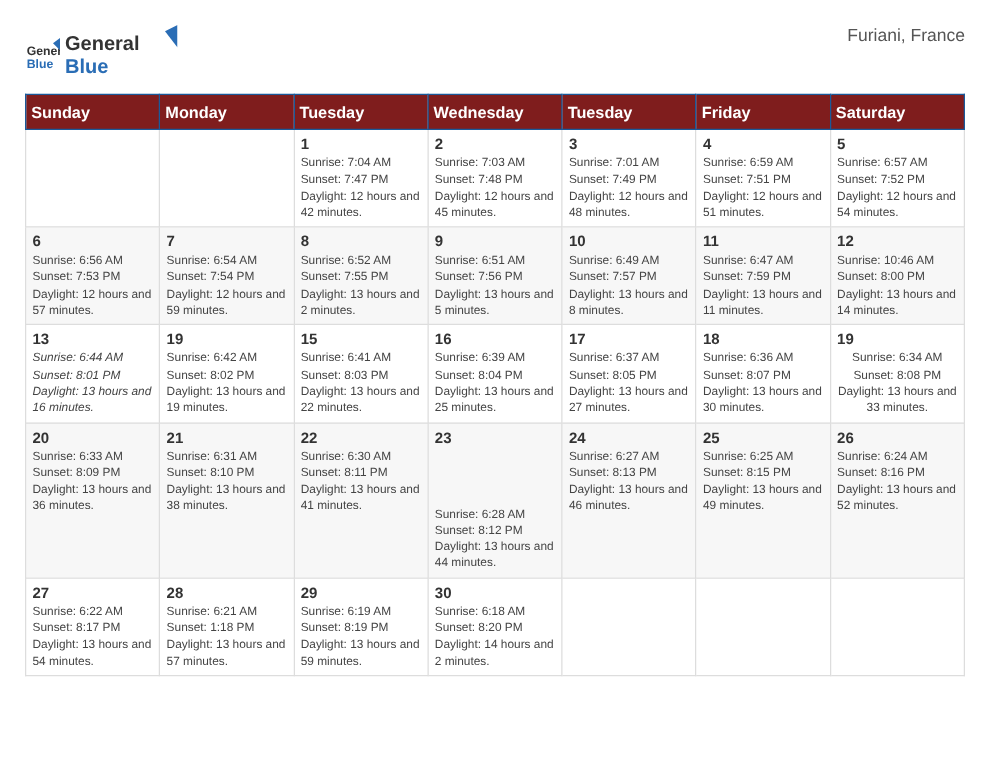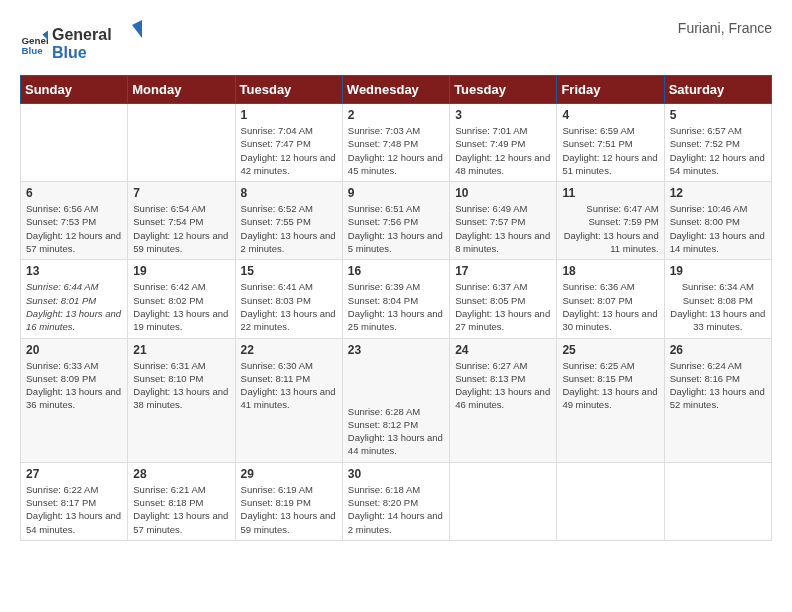--- a/index.html
+++ b/index.html
@@ -176,21 +176,21 @@
 Daylight: 13 hours and 5 minutes.</div>
         </td>
         <td>
           <span class="day-number">10</span>
           <div class="day-detail" style="white-space: pre-line;">Sunrise: 6:49 AM
 Sunset: 7:57 PM
 Daylight: 13 hours and 8 minutes.</div>
         </td>
         <td>
           <span class="day-number">11</span>
-          <div class="day-detail" style="white-space: pre-line; text-align: right;">Sunrise: 6:47 AM
+          <div class="day-detail" style="white-space: pre-line;">Sunrise: 6:47 AM
 Sunset: 7:59 PM
 Daylight: 13 hours and 11 minutes.</div>
         </td>
         <td>
           <span class="day-number">12</span>
           <div class="day-detail" style="white-space: pre-line;">Sunrise: 10:46 AM
 Sunset: 8:00 PM
 Daylight: 13 hours and 14 minutes.</div>
         </td>
       </tr>
@@ -285,21 +285,21 @@
       <tr>
         <td>
           <span class="day-number">27</span>
           <div class="day-detail" style="white-space: pre-line;">Sunrise: 6:22 AM
 Sunset: 8:17 PM
 Daylight: 13 hours and 54 minutes.</div>
         </td>
         <td>
           <span class="day-number">28</span>
           <div class="day-detail" style="white-space: pre-line;">Sunrise: 6:21 AM
-Sunset: 8:18 PM
+Sunset: 1:18 PM
 Daylight: 13 hours and 57 minutes.</div>
         </td>
         <td>
           <span class="day-number">29</span>
           <div class="day-detail" style="white-space: pre-line;">Sunrise: 6:19 AM
 Sunset: 8:19 PM
 Daylight: 13 hours and 59 minutes.</div>
         </td>
         <td>
           <span class="day-number">30</span>

